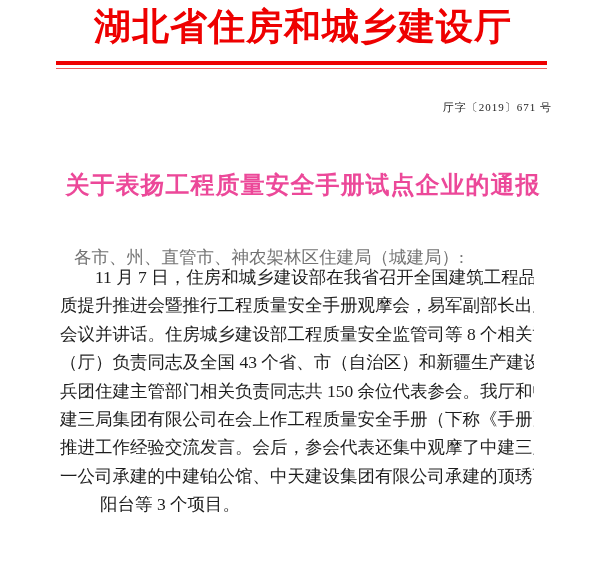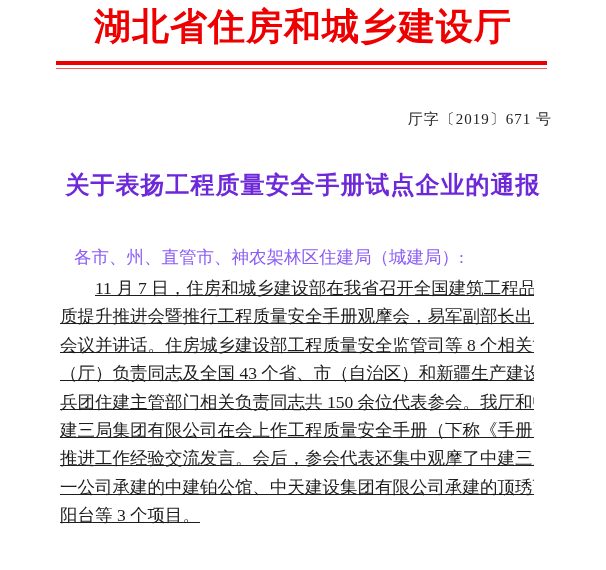--- a/index.html
+++ b/index.html
@@ -40,72 +40,72 @@
   .rule-thin {
     position: absolute;
     top: 68px;
     left: 56px;
     width: 491px;
     height: 1px;
     background: #ef5a5a;
   }
   .doc-number {
     position: absolute;
-    top: 108px;
+    top: 96px;
     right: 54px;
-    font-size: 15px;
+    font-size: 11px;
     line-height: 22px;
     letter-spacing: 1px;
     color: #222222;
     white-space: nowrap;
   }
   .doc-title {
     position: absolute;
     top: 169px;
     left: 0;
     width: 100%;
     text-align: center;
     font-size: 24px;
     line-height: 32px;
     font-weight: bold;
     letter-spacing: 1px;
-    color: #6d28d9;
+    color: #ec4899;
     white-space: nowrap;
   }
   .salutation {
     position: absolute;
     top: 245px;
     left: 74px;
     font-size: 17.5px;
     line-height: 24px;
-    color: #8b5cf6;
+    color: #737373;
     white-space: nowrap;
   }
   .body-lines {
     position: absolute;
-    top: 274px;
+    top: 263px;
     left: 60px;
     width: 474px;
     font-size: 17.5px;
     color: #1d1d1d;
-    text-decoration: underline;
   }
   .para-line {
     height: 28.4px;
     line-height: 28.4px;
     text-align: justify;
     text-align-last: justify;
     overflow: hidden;
     white-space: nowrap;
   }
   .para-line.first {
     padding-left: 35px;
   }
   .para-line.last {
     text-align-last: left;
+    margin-left: 40px;
   }
 </style>
 </head>
 <body>
 
 <div class="page">
 
   <div class="agency-name">湖北省住房和城乡建设厅</div>
 
   <div class="rule-thick"></div>

